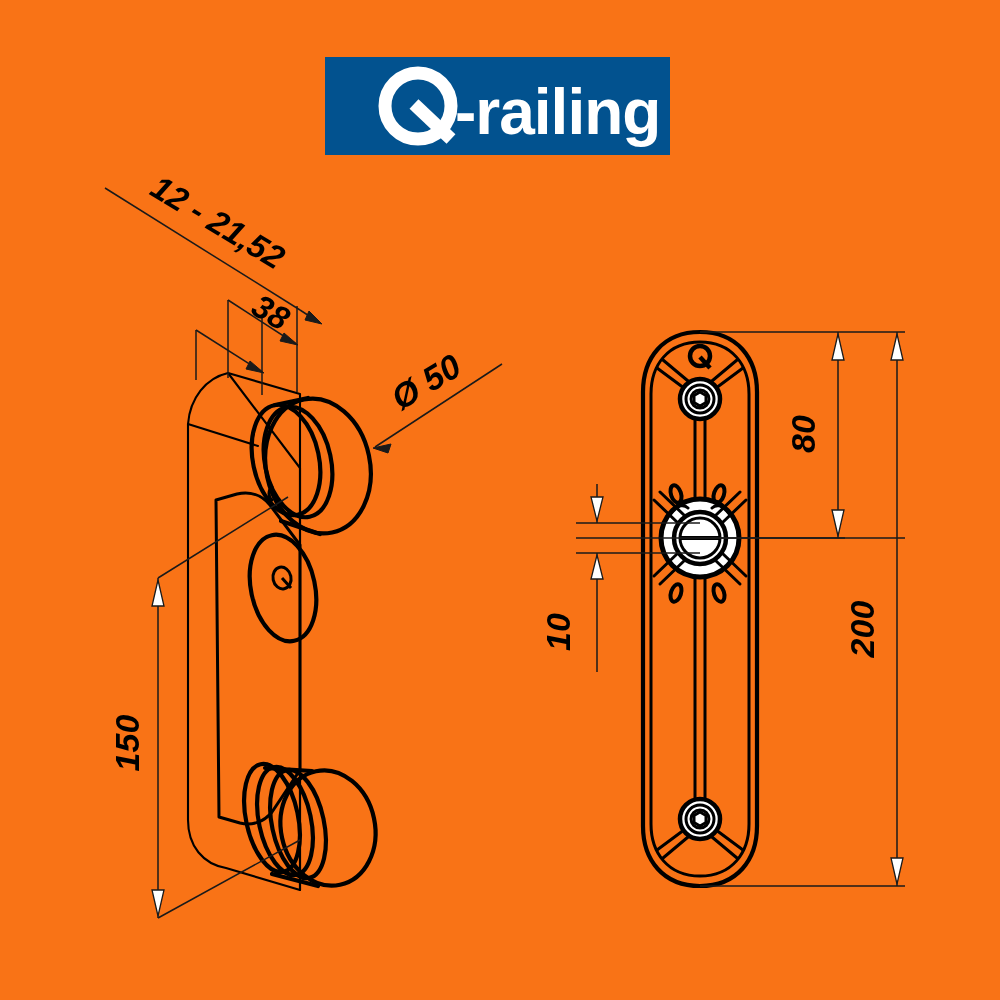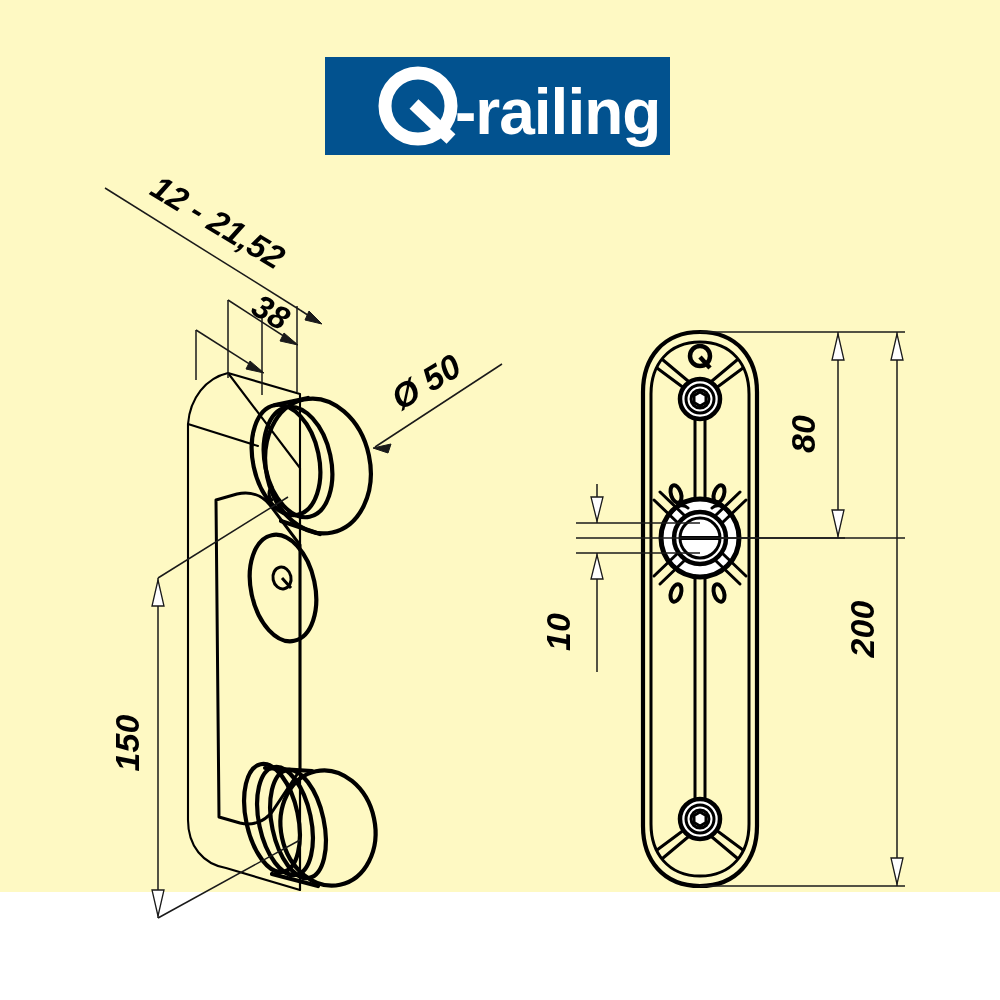--- a/index.html
+++ b/index.html
@@ -9,22 +9,22 @@
   }
   body {
     width: 1000px;
     height: 1000px;
     font-family: "Liberation Sans", sans-serif;
     overflow: hidden;
   }
   #sheet {
     position: relative;
     width: 1000px;
-    height: 892px;
-    background: #fef9c3;
+    height: 1000px;
+    background: #f97316;
   }
   #drawing-svg {
     position: absolute;
     left: 0;
     top: 0;
     width: 1000px;
     height: 1000px;
   }
   .dim-text {
     font-family: "Liberation Sans", sans-serif;

